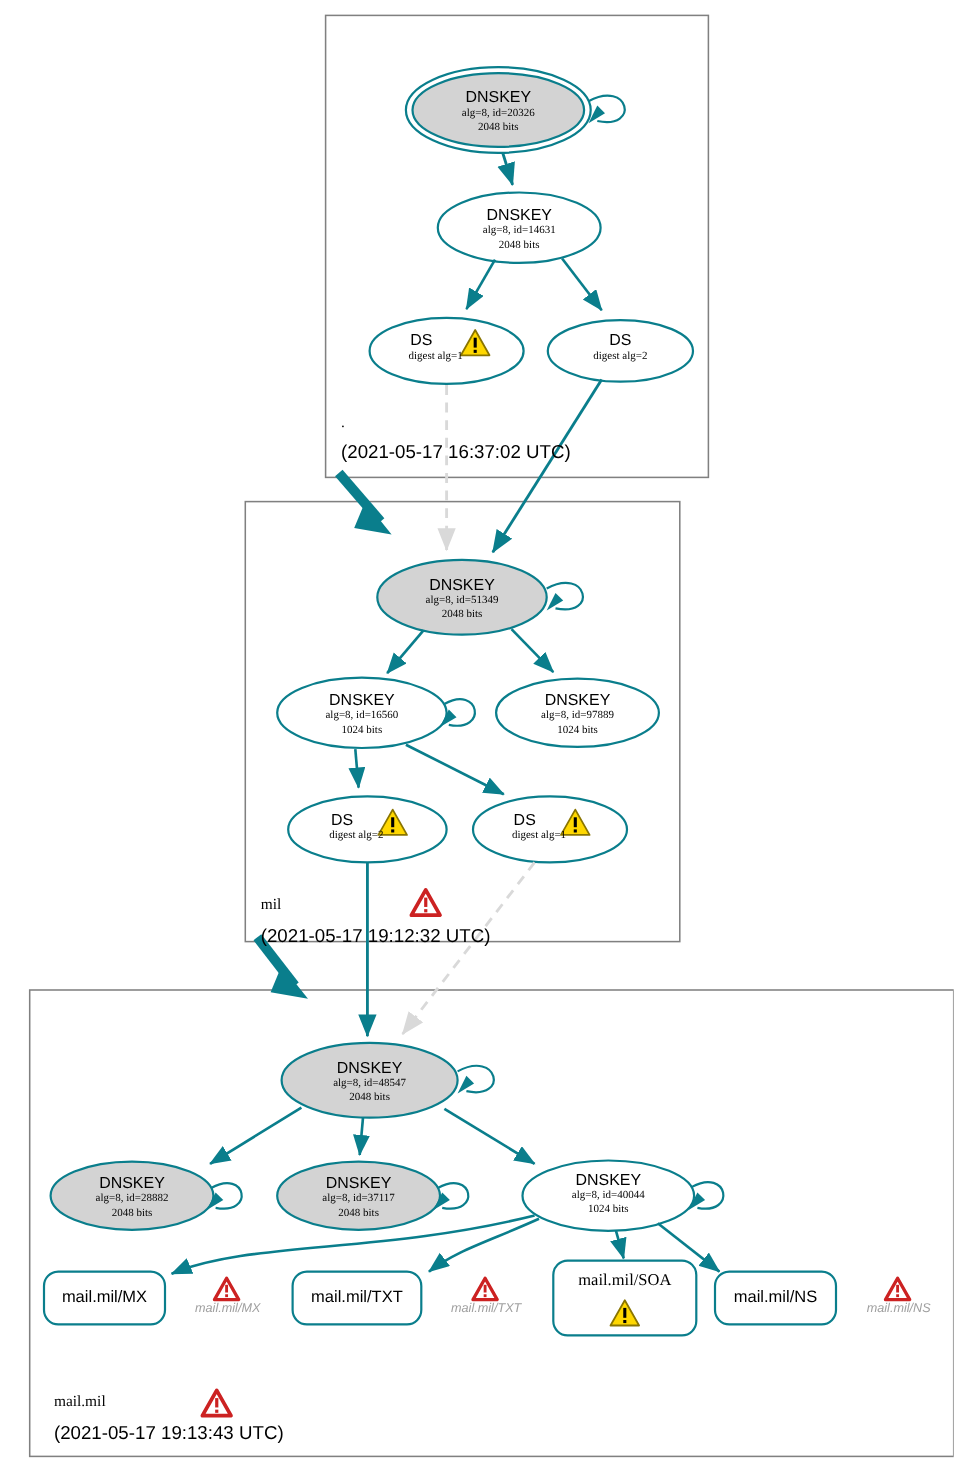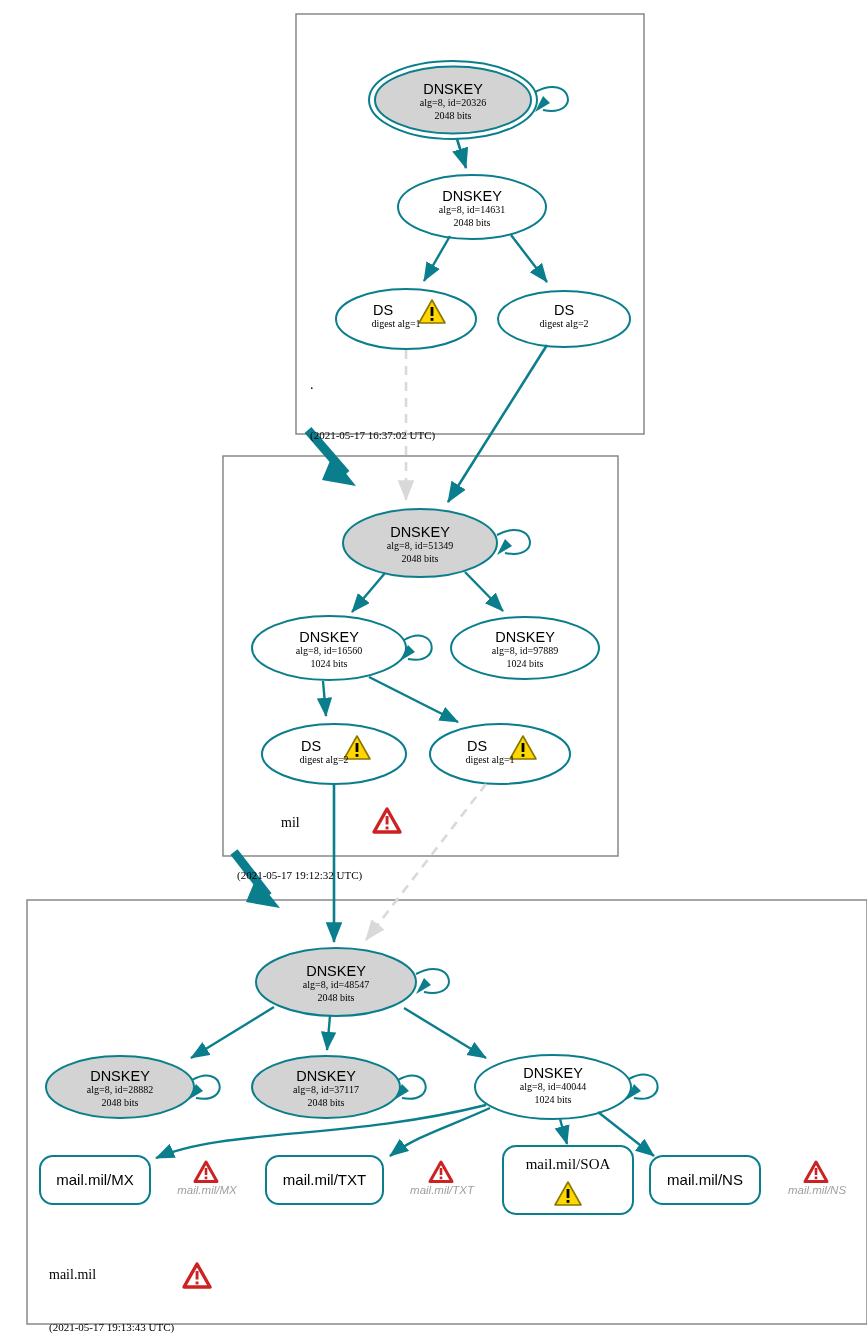--- a/index.html
+++ b/index.html
@@ -4,21 +4,21 @@
 <style>
   html,body{margin:0;padding:0;background:#ffffff;}
   body{width:867px;height:1337px;position:relative;overflow:hidden;
        font-family:"Liberation Sans", sans-serif;color:#000;}
   #stage{position:absolute;left:16px;top:0;width:867px;height:1064px;}
   svg.layer{position:absolute;left:0;top:0;width:867px;height:1337px;overflow:visible;}
   .node-label{position:absolute;text-align:center;pointer-events:none;}
   .nk-title{font-family:"Liberation Sans", sans-serif;font-size:14.5px;line-height:15px;}
   .nk-sub{font-family:"Liberation Serif", serif;font-size:10px;line-height:12.5px;}
   .zone-name{position:absolute;font-family:"Liberation Serif", serif;font-size:14px;}
-  .zone-time{position:absolute;font-family:Liberation Serif, serif;font-size:11px;margin-top:28px;}
+  .zone-time{position:absolute;font-family:Liberation Sans, sans-serif;font-size:17px;}
   .rr-label{position:absolute;font-family:"Liberation Sans", sans-serif;font-size:15px;
             text-align:center;white-space:nowrap;}
   .err-label{position:absolute;font-family:"Liberation Sans", sans-serif;font-size:11.5px;
              font-style:italic;color:#a0a0a0;text-align:center;white-space:nowrap;}
 </style>
 </head>
 <body>
 
 <div id="stage">
 
@@ -218,21 +218,21 @@
     <div class="nk-sub">1024 bits</div>
   </div>
   <div class="node-label" style="left:258px;top:739px;width:100px;">
     <div class="nk-title" style="padding-right:26px;">DS</div>
     <div class="nk-sub">digest alg=2</div>
   </div>
   <div class="node-label" style="left:424px;top:739px;width:100px;">
     <div class="nk-title" style="padding-right:26px;">DS</div>
     <div class="nk-sub">digest alg=1</div>
   </div>
-  <div class="zone-name" style="left:221px;top:815px;margin-left:44px;">mil</div>
+  <div class="zone-name" style="left:221px;top:815px;">mil</div>
   <div class="zone-time" style="left:221px;top:841px;">(2021-05-17 19:12:32 UTC)</div>
 
   <div class="node-label" style="left:242px;top:964px;width:156px;">
     <div class="nk-title">DNSKEY</div>
     <div class="nk-sub">alg=8, id=48547</div>
     <div class="nk-sub">2048 bits</div>
   </div>
   <div class="node-label" style="left:28px;top:1069px;width:152px;">
     <div class="nk-title">DNSKEY</div>
     <div class="nk-sub">alg=8, id=28882</div>

